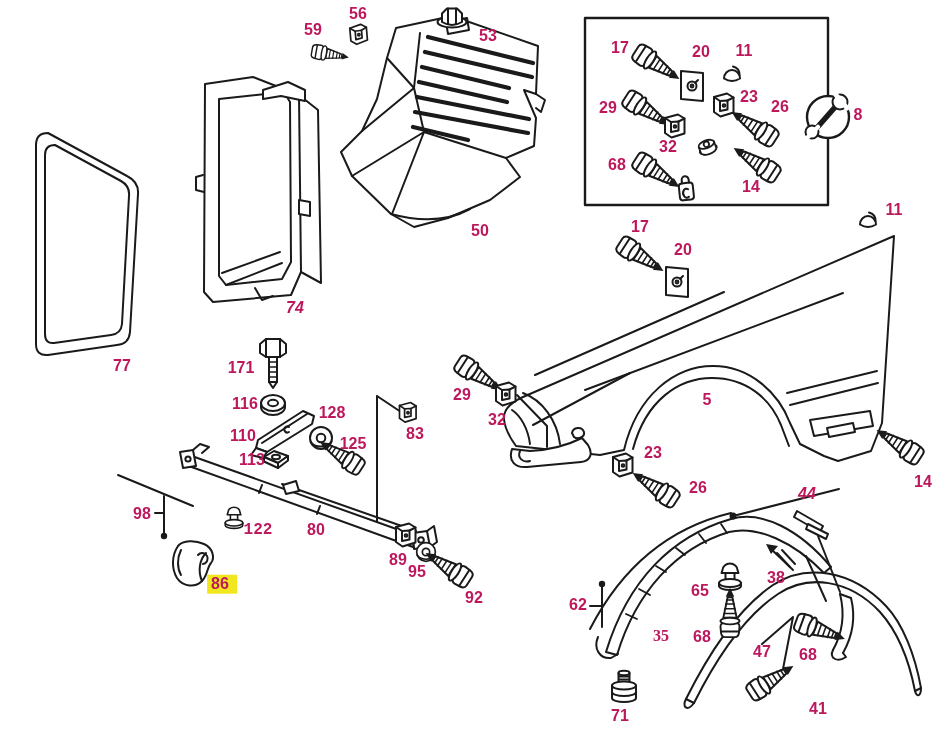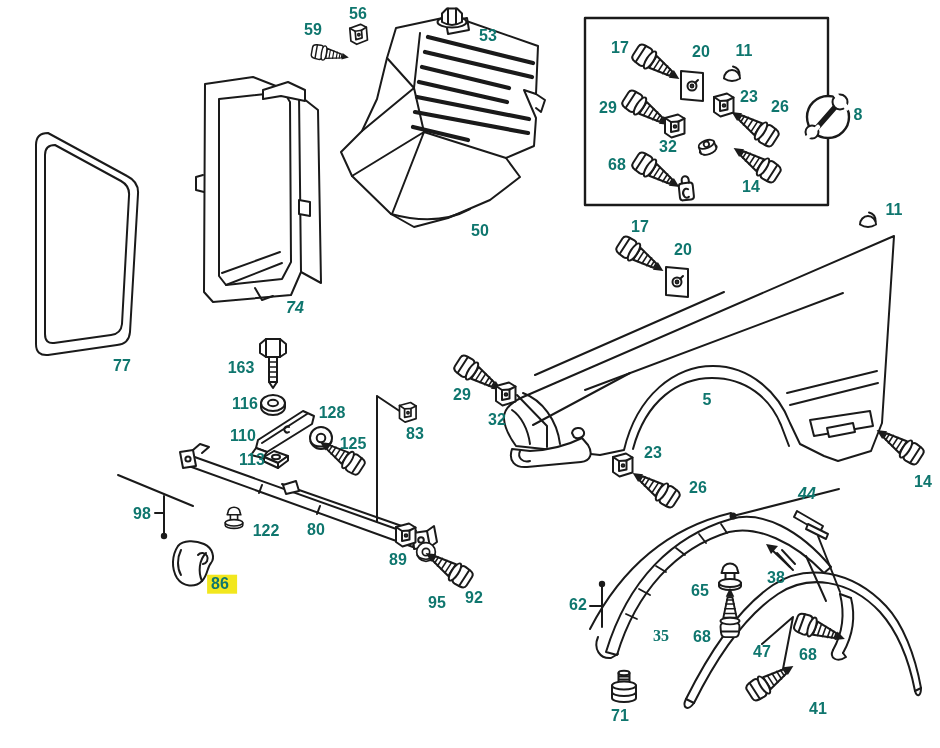--- a/index.html
+++ b/index.html
@@ -3,21 +3,21 @@
 <meta charset="utf-8">
 <style>
   html,body{margin:0;padding:0}
   #canvas{position:relative;width:940px;height:748px;background:#fff;overflow:hidden;
           font-family:"Liberation Sans",sans-serif}
   #art{position:absolute;left:0;top:0}
   .st{stroke:currentColor;stroke-width:2;fill:none;stroke-linecap:round;stroke-linejoin:round}
   .sf{stroke:currentColor;stroke-width:2;fill:#ffffff;stroke-linecap:round;stroke-linejoin:round}
   .ar{fill:currentColor;stroke:none}
   .part-label{position:absolute;transform:translate(-50%,-50%);
-              font-weight:700;font-size:16px;line-height:1.1;color:#0f766e;white-space:nowrap}
+              font-weight:700;font-size:16px;line-height:1.1;color:#be185d;white-space:nowrap}
   .part-label.hl{background:var(--hl,#f2e71e);padding:0 8px 1px 4px}
 </style>
 </head>
 <body style="background: rgb(255, 255, 255);">
 
 <div id="canvas" style="background: rgb(255, 255, 255); --hl: #f2e71e;">
 <svg id="art" width="940" height="748" viewBox="0 0 940 748" style="color: rgb(26, 26, 26);">
   <defs>
     <g id="sym-screw">
       <path class="sf" d="M3.5,-7 L25,-2.5 L25,2.5 L3.5,7 Z"></path>
@@ -283,33 +283,33 @@
       <div class="part-label" style="left: 858px; top: 115px;">8</div>
       <div class="part-label" style="left: 894px; top: 210px;">11</div>
       <div class="part-label" style="left: 640px; top: 227px;">17</div>
       <div class="part-label" style="left: 683px; top: 250px;">20</div>
       <div class="part-label" style="left: 707px; top: 400px;">5</div>
       <div class="part-label" style="left: 462px; top: 395px;">29</div>
       <div class="part-label" style="left: 497px; top: 420px;">32</div>
       <div class="part-label" style="left: 653px; top: 453px;">23</div>
       <div class="part-label" style="left: 698px; top: 488px;">26</div>
       <div class="part-label" style="left: 923px; top: 482px;">14</div>
-      <div class="part-label" style="left: 241px; top: 368px;">163</div>
+      <div class="part-label" style="left: 241px; top: 368px;">171</div>
       <div class="part-label" style="left: 245px; top: 404px;">116</div>
       <div class="part-label" style="left: 243px; top: 436px;">110</div>
       <div class="part-label" style="left: 252px; top: 460px;">113</div>
       <div class="part-label" style="left: 332px; top: 413px;">128</div>
       <div class="part-label" style="left: 353px; top: 444px;">125</div>
       <div class="part-label" style="left: 415px; top: 434px;">83</div>
       <div class="part-label" style="left: 142px; top: 514px;">98</div>
-      <div class="part-label" style="left: 266px; top: 531px;">122</div>
+      <div class="part-label" style="left: 258px; top: 531px; font-family: Liberation Mono, monospace;">122</div>
       <div class="part-label" style="left: 316px; top: 530px;">80</div>
       <div class="part-label hl" style="left: 222px; top: 584px;">86</div>
       <div class="part-label" style="left: 398px; top: 560px;">89</div>
-      <div class="part-label" style="left: 437px; top: 572px; margin-top: 31px;">95</div>
+      <div class="part-label" style="left: 417px; top: 572px;">95</div>
       <div class="part-label" style="left: 474px; top: 598px;">92</div>
       <div class="part-label" style="left: 578px; top: 605px;">62</div>
       <div class="part-label" style="left: 661px; top: 636px; font-family: Liberation Serif, serif;">35</div>
       <div class="part-label" style="left: 700px; top: 591px;">65</div>
       <div class="part-label" style="left: 702px; top: 637px;">68</div>
       <div class="part-label" style="left: 762px; top: 652px;">47</div>
       <div class="part-label" style="left: 808px; top: 655px;">68</div>
       <div class="part-label" style="left: 818px; top: 709px;">41</div>
       <div class="part-label" style="left: 620px; top: 716px;">71</div>
       <div class="part-label" style="left: 807px; top: 494px; font-style: italic;">44</div>

